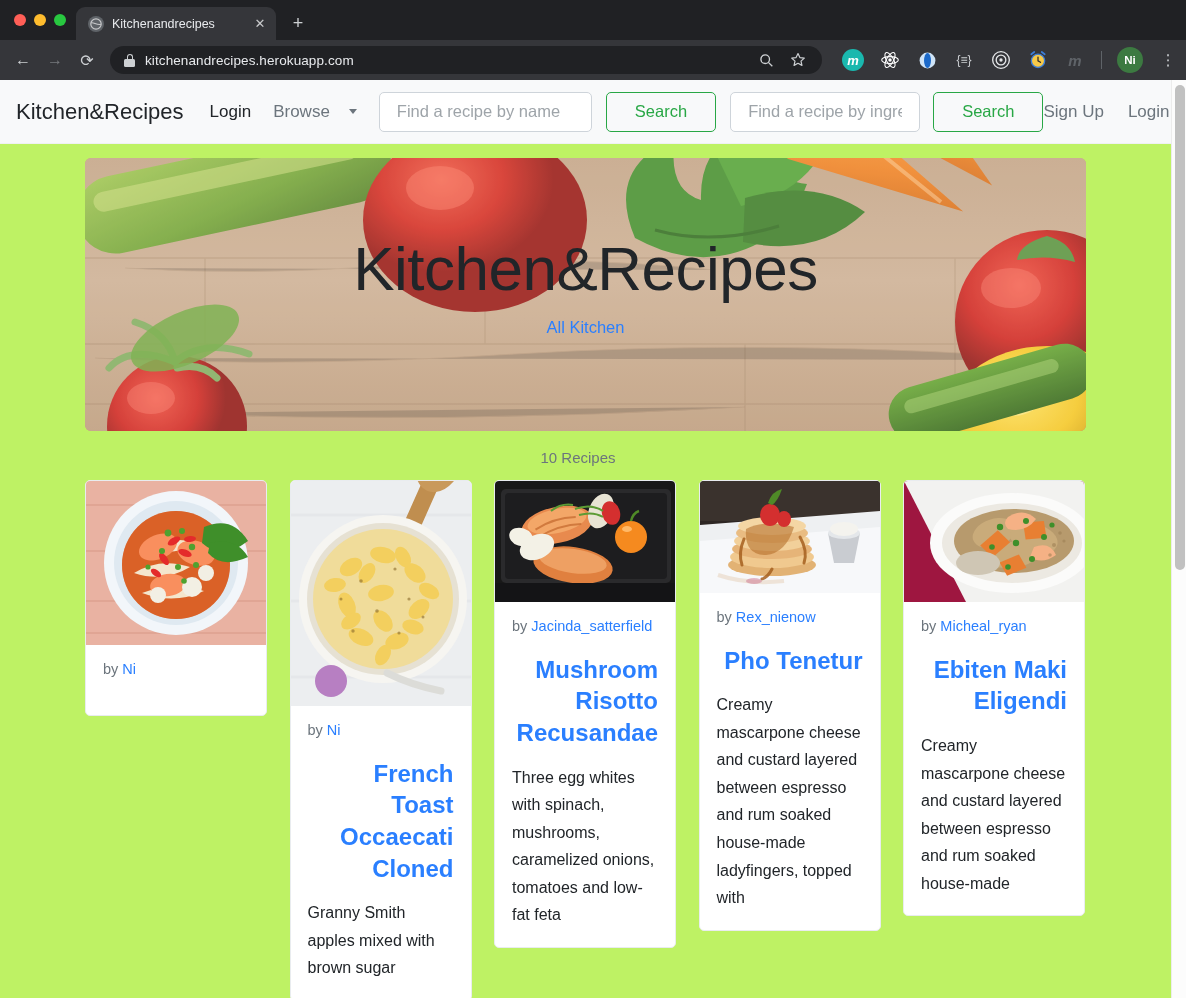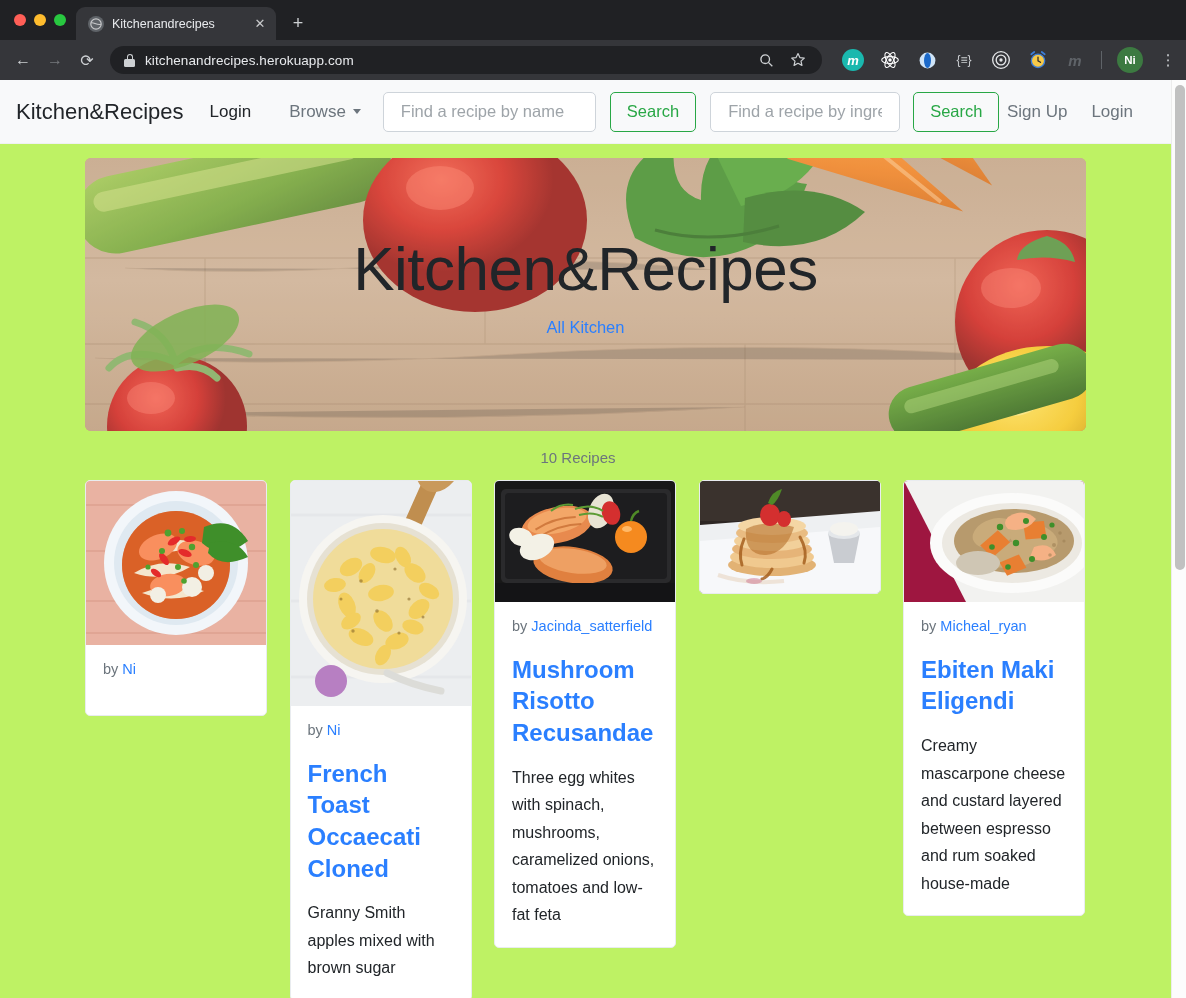--- a/index.html
+++ b/index.html
@@ -103,32 +103,32 @@
   .page { width: 1171px; }
 
   
   .site-nav {
     height: 64px; background: #f8f9fa;
     display: flex; align-items: center; padding: 0 16px;
     border-bottom: 1px solid #f0f1f2;
   }
   .brand { font-size: 22px; color: #212529; margin-right: 26px; white-space: nowrap; }
   .nav-link { font-size: 17px; color: #212529; margin-right: 22px; white-space: nowrap; }
-  .nav-link.muted { color: #6c757d; display: flex; align-items: center; gap: 7px; margin-left: 16px; }
+  .nav-link.muted { color: #6c757d; display: flex; align-items: center; gap: 19px; }
   .caret { width: 0; height: 0; border-left: 4.5px solid transparent; border-right: 4.5px solid transparent; border-top: 5px solid #6c757d; }
   .srch-input {
     height: 40px; border: 1px solid #ced4da; border-radius: 5px;
     background: #ffffff; padding: 0 17px; font-size: 16.5px;
     color: #495057; font-family: "Liberation Sans", sans-serif;
   }
   .srch-input::placeholder { color: #9ea4a9; }
   .srch-input.by-name { width: 213px; margin-right: 14px; }
   .srch-input.by-ing { width: 190px; margin-right: 13px; }
   .srch-btn {
-    height: 40px; padding: 0 16px; background: transparent;
+    height: 40px; padding: 0 28px; background: transparent;
     border: 1px solid #28a745; border-radius: 5px;
     color: #28a745; font-size: 16.5px; cursor: pointer;
     font-family: "Liberation Sans", sans-serif; white-space: nowrap;
   }
   .srch-btn.first { margin-right: 14px; }
   .nav-right { margin-left: auto; display: flex; align-items: center; gap: 24px; padding-right: 22px; }
   .nav-right a { font-size: 17px; color: #6c757d; text-decoration: none; white-space: nowrap; }
 
   
   .hero-wrap { padding: 14px 85px 0 85px; }
@@ -157,21 +157,21 @@
     width: 182px; background: #ffffff;
     border: 1px solid #e9ecef; border-radius: 5px;
     overflow: hidden; flex: none;
   }
   .card-img { width: 100%; display: block; position: relative; overflow: hidden; }
   .card-body { padding: 14px 17px 18px 17px; }
   .byline { font-size: 14.5px; color: #6c757d; line-height: 1.5; margin-bottom: 16px; }
   .byline a { color: #2a7fff; text-decoration: none; }
   .card-title {
     font-size: 24px; font-weight: bold; color: #2a7fff;
-    line-height: 1.32; margin-bottom: 15px; word-break: break-word;
+    line-height: 1.32; margin-bottom: 15px; word-break: break-word; text-align: right;
   }
   .card-desc { font-size: 16px; color: #212529; line-height: 1.72; }
 </style>
 </head>
 <body>
 
 <div class="browser">
 
   <div class="chrome-tabstrip">
     <div class="traffic">
@@ -595,20 +595,28 @@
               </g>
               <g>
                 <path d="M128 52 L160 52 L154 82 L134 82 Z" fill="#c9ccd1"></path>
                 <ellipse cx="144" cy="52" rx="16" ry="6" fill="#e4e7ea"></ellipse>
                 <ellipse cx="144" cy="48" rx="14" ry="7" fill="#f4f3ee"></ellipse>
               </g>
               <path d="M18 94 q30 10 66 6" stroke="#e8d6c2" stroke-width="4" fill="none" opacity="0.6"></path>
               <ellipse cx="54" cy="100" rx="8" ry="3" fill="#c3547a" opacity="0.4"></ellipse>
             </svg>
           </div>
+          <div class="card-body">
+            <div class="byline">
+              <span>by</span>
+              <a href="#">Rex_nienow</a>
+            </div>
+            <div class="card-title">Pho Tenetur</div>
+            <div class="card-desc">Creamy mascarpone cheese and custard layered between espresso and rum soaked house-made ladyfingers, topped with</div>
+          </div>
         </div>
 
         <div class="card">
           <div class="card-img" style="height:121px">
             <svg width="181" height="121" viewBox="0 0 181 121" preserveAspectRatio="none" aria-hidden="true">
               <rect width="181" height="121" fill="#9e1640"></rect>
               <path d="M0 0 L181 0 L181 121 L62 121 Z" fill="#f2f2f0"></path>
               <ellipse cx="108" cy="62" rx="82" ry="50" fill="#fbfbfa"></ellipse>
               <ellipse cx="108" cy="62" rx="70" ry="40" fill="#ece9e2"></ellipse>
               <ellipse cx="110" cy="60" rx="60" ry="32" fill="#b79a6d"></ellipse>

